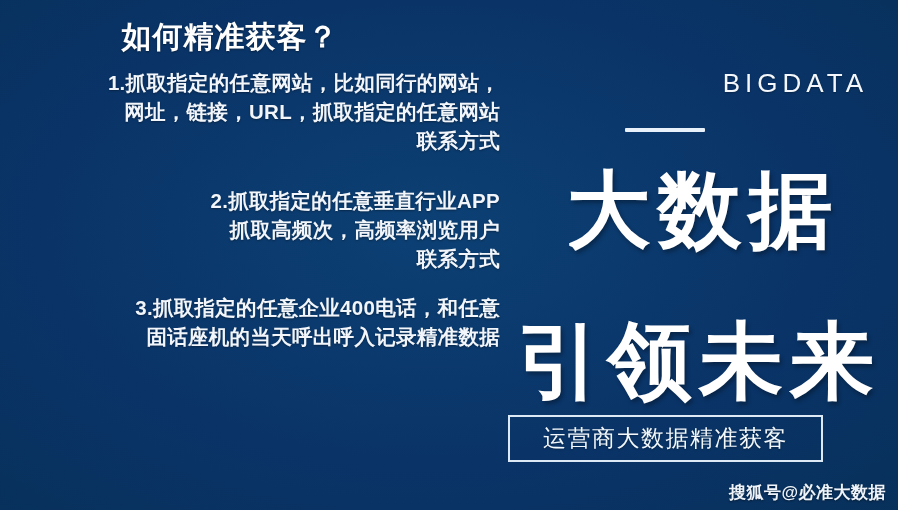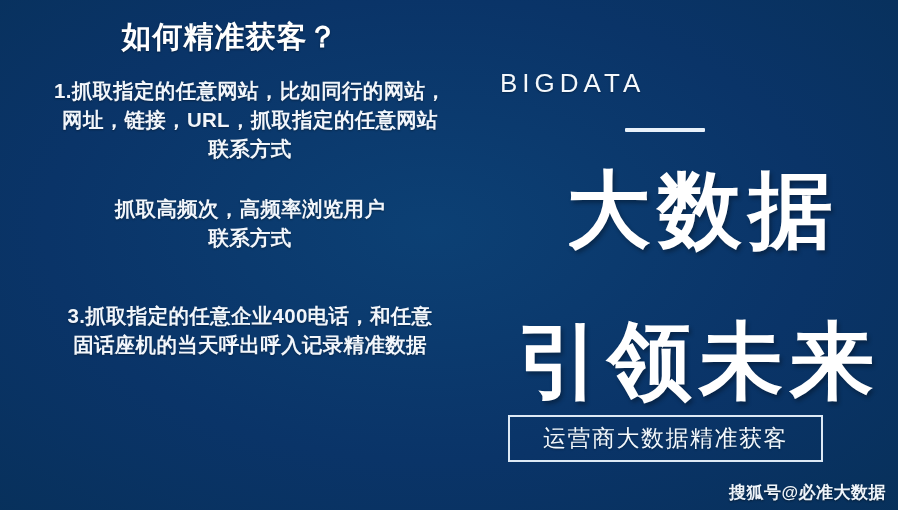--- a/index.html
+++ b/index.html
@@ -39,28 +39,27 @@
     font-weight: 700;
     letter-spacing: 1px;
     color: #ffffff;
     text-shadow: 0 1px 2px rgba(0,0,0,0.40);
   }
 
   .bullet {
     position: absolute;
     left: 0;
     width: 500px;
-    text-align: center;
+    text-align: right;
     font-size: 20.5px;
     font-weight: 700;
     line-height: 29px;
     letter-spacing: 0.3px;
     color: #f2f6fb;
     text-shadow: 0 1px 2px rgba(0,0,0,0.35);
-    margin-top: 8px;
   }
   .bullet .ln { display: block; white-space: nowrap; }
 
   #bullet-1 { top: 68px; }
   #bullet-2 { top: 186px; }
   #bullet-3 { top: 293px; }
   #bullet-4 { top: 411px; }
 
   
   #right-col {
@@ -69,21 +68,21 @@
     top: 0;
     width: 398px;
     height: 510px;
   }
 
   .brand-en {
     position: absolute;
     left: 0;
     top: 68px;
     width: 368px;
-    text-align: left;
+    text-align: right;
     font-size: 26px;
     font-weight: 400;
     letter-spacing: 5px;
     color: #f4f8fc;
     text-shadow: 0 1px 2px rgba(0,0,0,0.30);
   }
 
   .brand-rule {
     position: absolute;
     left: 125px;
@@ -153,20 +152,21 @@
 
     <div class="headline">如何精准获客？</div>
 
     <div class="bullet" id="bullet-1">
       <span class="ln">1.抓取指定的任意网站，比如同行的网站，</span>
       <span class="ln">网址，链接，URL，抓取指定的任意网站</span>
       <span class="ln">联系方式</span>
     </div>
 
     <div class="bullet" id="bullet-2">
+      <span class="ln">2.抓取指定的任意垂直行业APP</span>
       <span class="ln">抓取高频次，高频率浏览用户</span>
       <span class="ln">联系方式</span>
     </div>
 
     <div class="bullet" id="bullet-3">
       <span class="ln">3.抓取指定的任意企业400电话，和任意</span>
       <span class="ln">固话座机的当天呼出呼入记录精准数据</span>
     </div>
 
 

